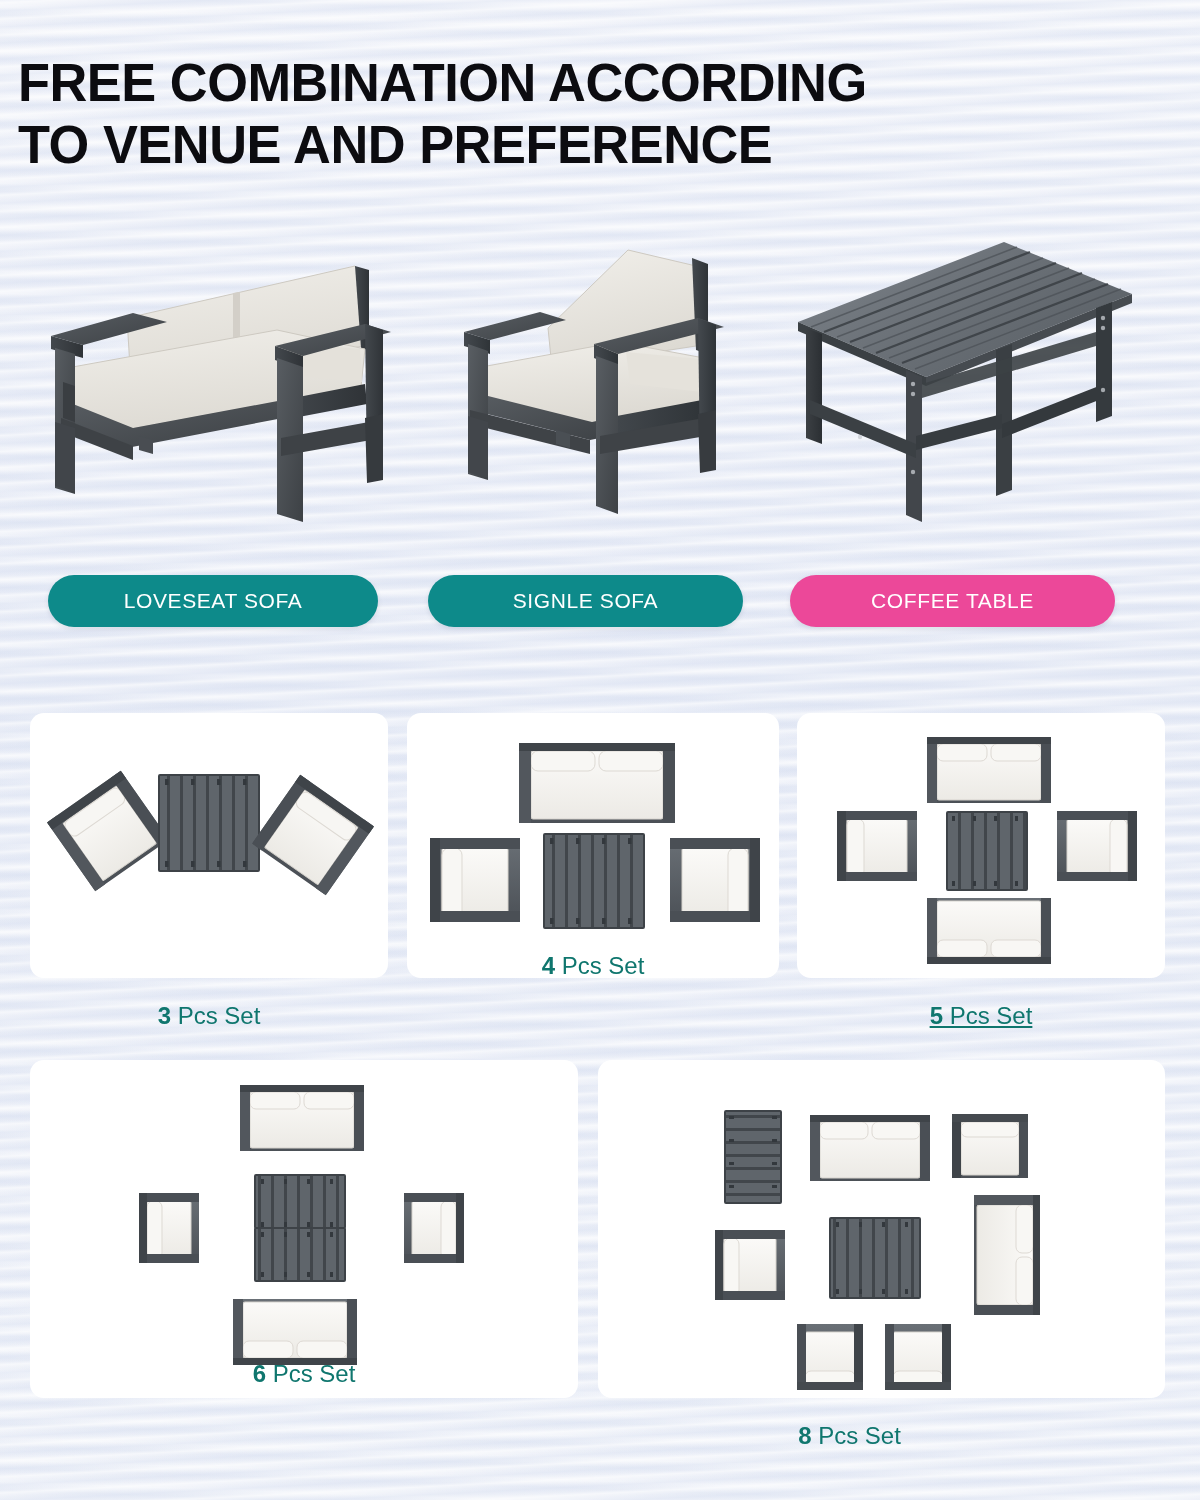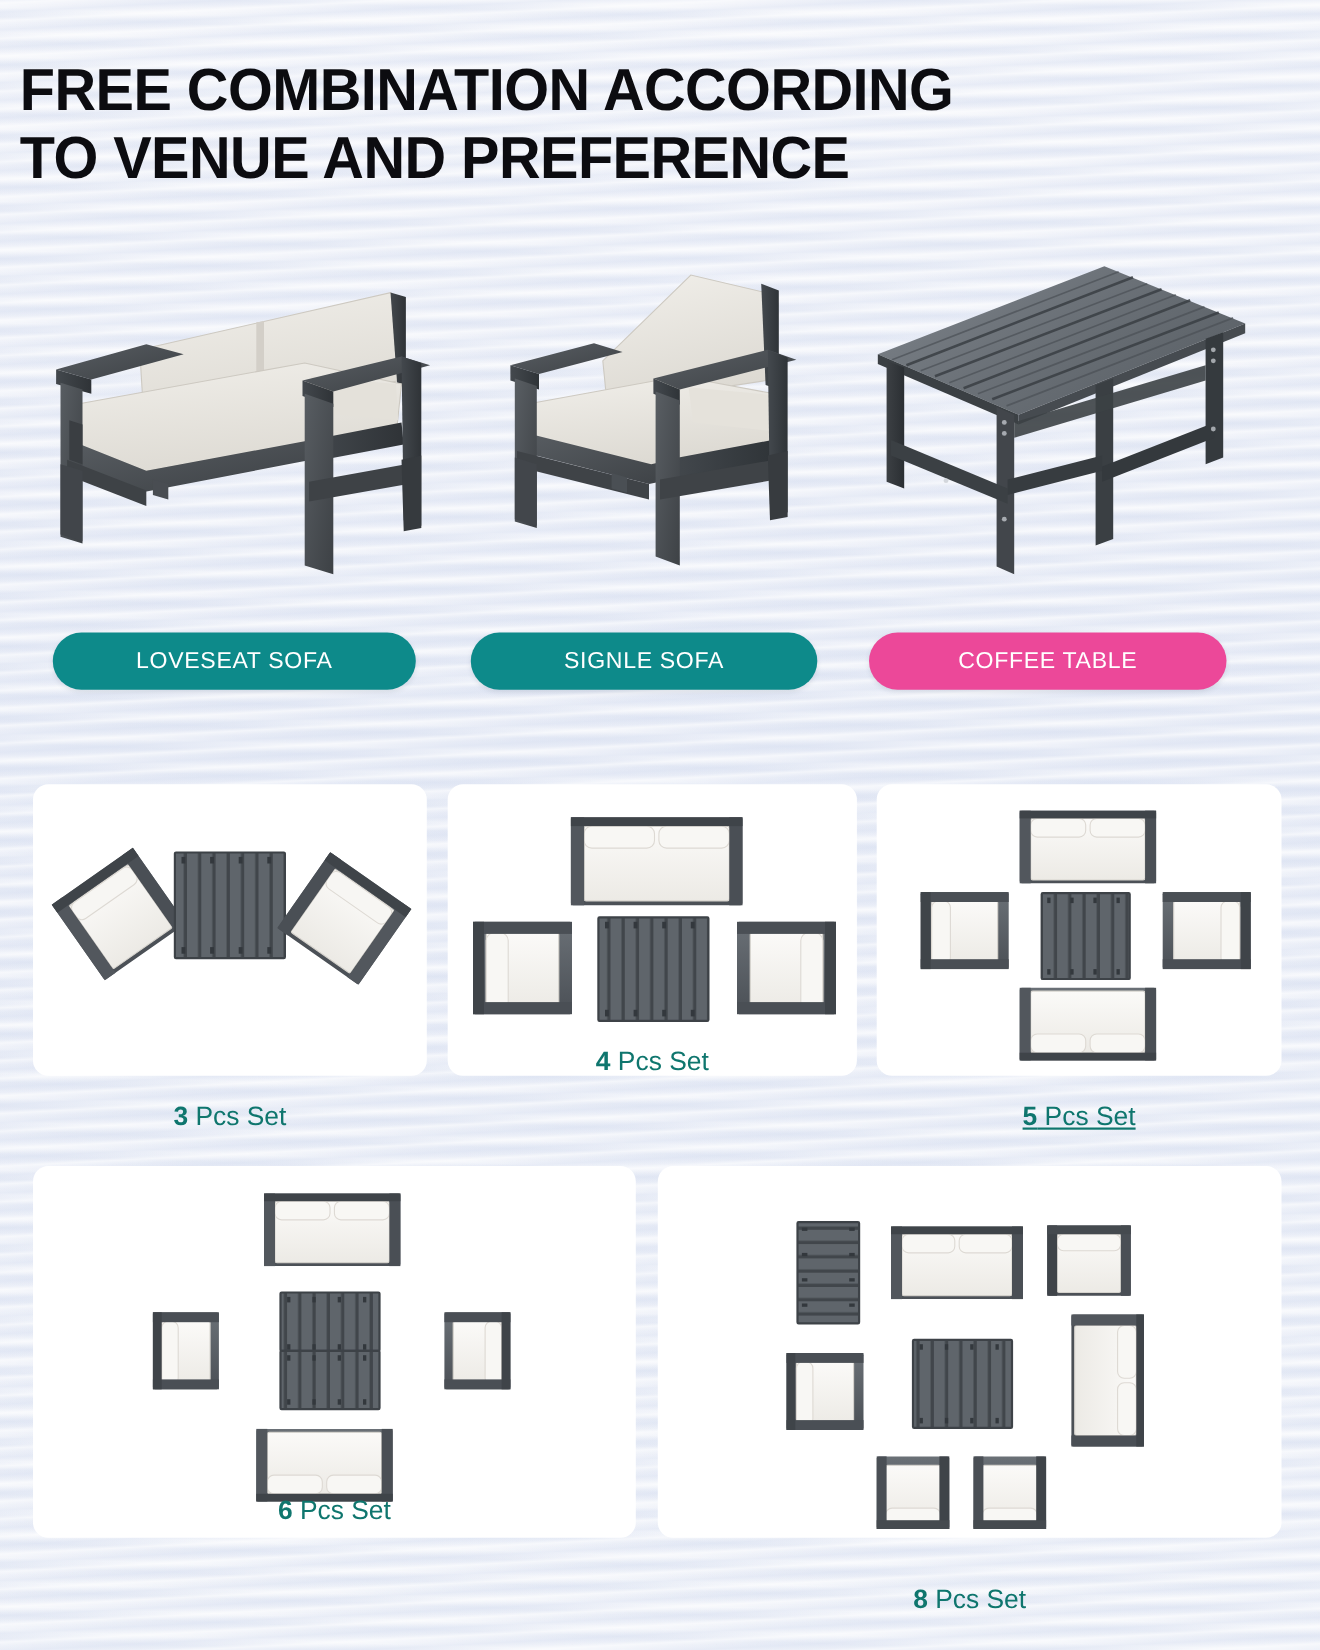--- a/index.html
+++ b/index.html
@@ -113,21 +113,21 @@
     color: #0f766e;
     font-weight: 400;
     text-align: center;
     white-space: nowrap;
   }
   .card-label .num { font-weight: 700; }
   #label-3 { left: 30px;  top: 1002px; width: 358px; }
   #label-4 { left: 407px; top: 952px; width: 372px; }
   #label-5 { left: 797px; top: 1002px; width: 368px; text-decoration: underline; }
   #label-6 { left: 30px;  top: 1360px; width: 548px; }
-  #label-8 { left: 598px; top: 1422px; width: 567px; margin-top: 19px; }
+  #label-8 { left: 566px; top: 1422px; width: 567px; }
 </style>
 </head>
 <body style="background: rgb(238, 241, 248);">
 
 <div id="bg-texture"></div>
 
 <div id="heading">
   <span class="line">FREE COMBINATION ACCORDING</span>
   <span class="line">TO VENUE AND PREFERENCE</span>
 </div>

